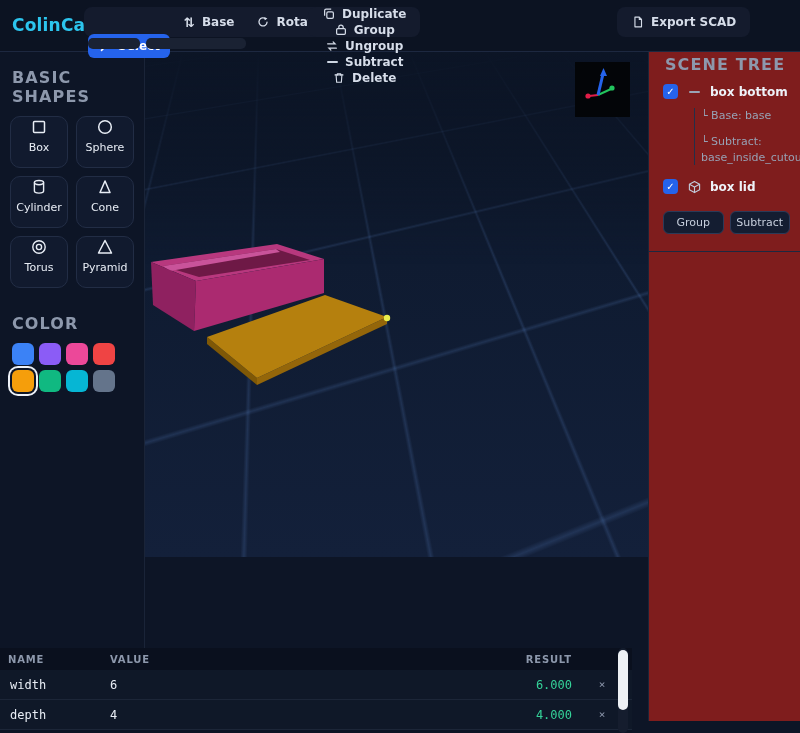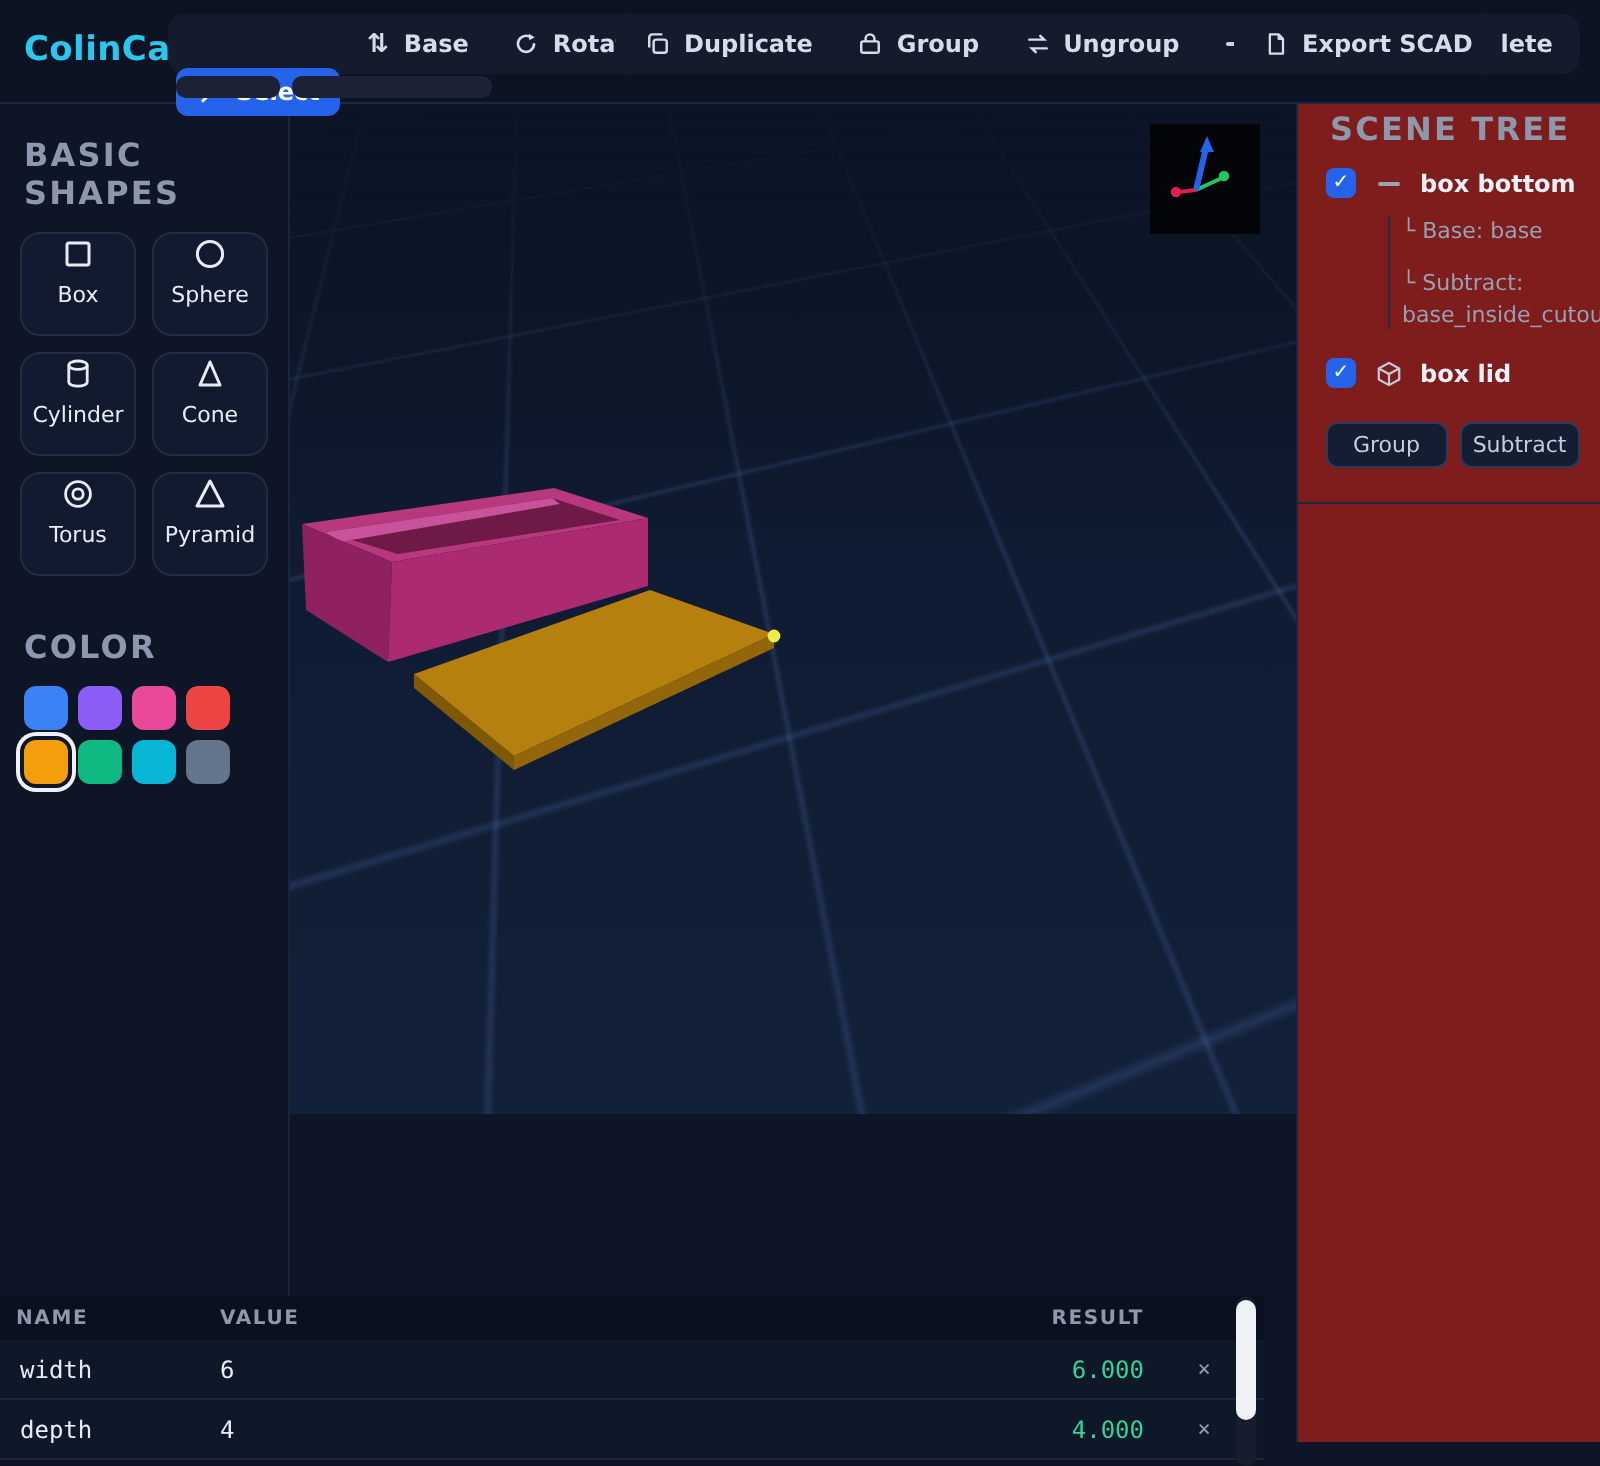--- a/index.html
+++ b/index.html
@@ -4,21 +4,21 @@
 <style>
   * { margin:0; padding:0; box-sizing:border-box; }
   html,body { background:#0d1526; }
   body { font-family:"DejaVu Sans","Liberation Sans",sans-serif; }
   .app { position:relative; width:800px; height:733px; background:#0d1526; overflow:hidden; color:#e8edf5; }
 
   
   .header { position:absolute; left:0; top:0; width:800px; height:52px; background:#0c1322; border-bottom:1px solid #1d2840; z-index:5; }
   .logo { position:absolute; left:12px; top:15px; font-size:17px; font-weight:bold; color:#2cc5ee; letter-spacing:.2px; }
   .tgroup { position:absolute; top:7px; height:30px; background:#141b2d; border-radius:8px; display:flex; align-items:center; padding:0 4px; gap:2px; }
-  .tg-tools { left:84px; } .tg-edit { left:308px; } .tg-export { left:617px; }
+  .tg-tools { left:84px; } .tg-edit { left:308px;flex-direction:column; } .tg-export { left:617px; }
   .tbtn { display:flex; align-items:center; gap:6px; padding:0 10px; height:24px; border-radius:6px; background:transparent; border:none; color:#d6dde9; font-size:12px; font-weight:600; font-family:inherit; cursor:pointer; white-space:nowrap; }
   .tbtn.active { background:#2563eb; color:#fff;margin-top:48px; }
   .ticon { display:flex; align-items:center; justify-content:center; width:14px; height:14px; color:inherit; }
   .ticon svg { display:block; }
   .uglyph { font-size:13px; line-height:1; color:inherit; }
   .dash { width:11px; height:2px; background:#cdd5e2; border-radius:1px; }
   .ghost-pill { position:absolute; top:38px; height:11px; background:#1a2233; border-radius:5px; }
   .gp1 { left:88px; width:52px; } .gp2 { left:146px; width:100px; }
 
   

